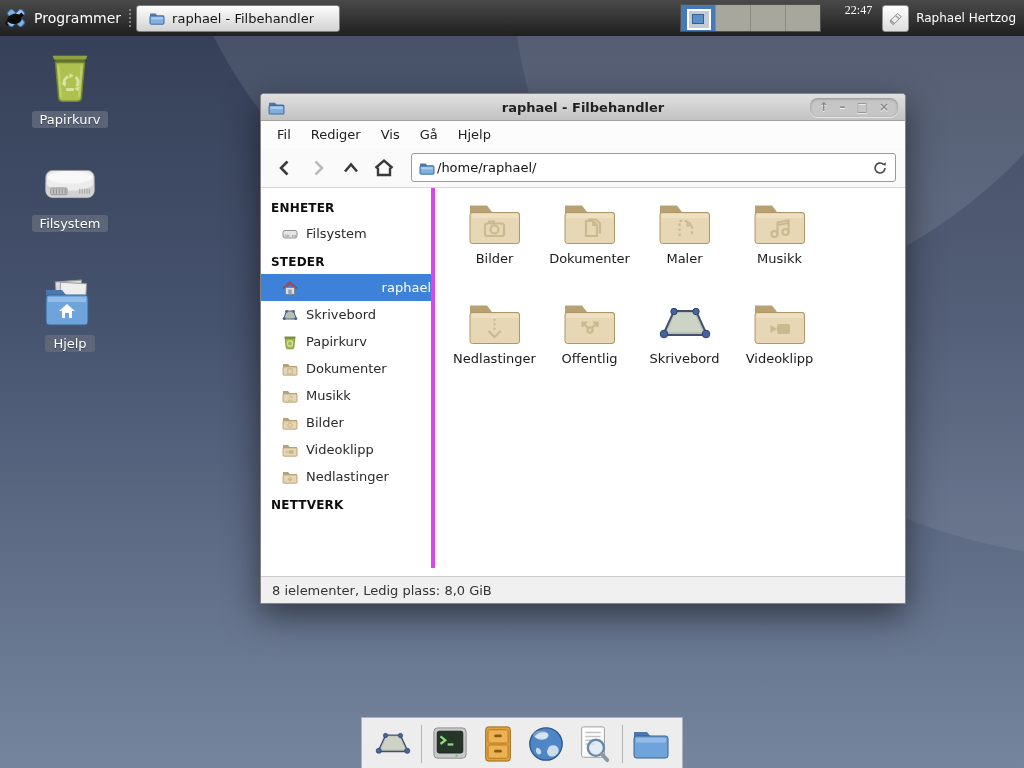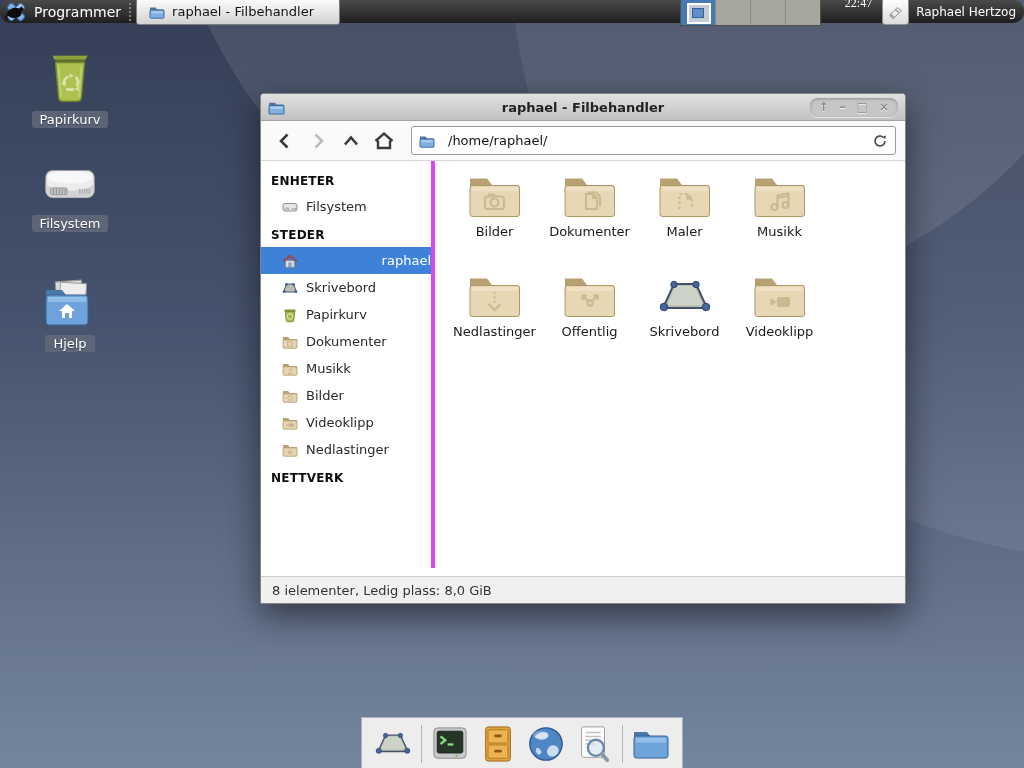--- a/index.html
+++ b/index.html
@@ -4,22 +4,22 @@
 <style>
   html,body{margin:0;padding:0;}
   body{width:1024px;height:768px;overflow:hidden;font-family:"DejaVu Sans","Liberation Sans",sans-serif;}
   .desktop{position:relative;width:1024px;height:768px;overflow:hidden;
     background:
       radial-gradient(circle at 660px -190px, rgba(255,255,255,0.09) 0 500px, transparent 501px),
       radial-gradient(circle at 1130px -60px, rgba(255,255,255,0.07) 0 620px, transparent 621px),
       linear-gradient(180deg,#343e56 0%,#46536e 42%,#76859e 100%);}
 
   
-  .panel{position:absolute;top:0;left:0;width:1024px;height:23px;
-    background:linear-gradient(#4a4a4a,#1f1f1f);display:flex;align-items:center;color:#fff;z-index:50;border-radius:11px;}
+  .panel{position:absolute;top:0;left:0;width:1024px;height:36px;
+    background:linear-gradient(#4a4a4a,#1f1f1f);display:flex;align-items:center;color:#fff;z-index:50;}
   .apps-btn{display:flex;align-items:center;gap:6px;height:100%;padding:0 8px 0 4px;cursor:default;}
   .apps-label{font-size:14px;}
   .grip{width:6px;height:18px;margin-right:5px;
     background:repeating-linear-gradient(180deg,#808080 0 2px,transparent 2px 4px);width:2px;}
   .task-btn{display:flex;align-items:center;gap:7px;height:25px;margin:2px 0;padding:0 12px;
     width:178px;background:linear-gradient(#fdfdfd,#d2d2d2);border:1px solid #7d7d7d;border-radius:3px;
     font-size:13px;color:#141414;}
   .task-label{white-space:nowrap;overflow:hidden;}
   .panel-spacer{flex:1;}
   .ws{display:flex;height:26px;border:1px solid #50504a;}
@@ -45,21 +45,21 @@
     display:flex;align-items:center;padding:0 7px;border-bottom:1px solid #a3a3a3;border-radius:3px 3px 0 0;}
   .title{position:absolute;left:0;right:0;text-align:center;font-weight:bold;font-size:13px;color:#222;pointer-events:none;}
   .win-ctrls{margin-left:auto;display:flex;align-items:center;gap:11px;background:#c6c6c6;
     box-shadow:inset 0 1px 3px rgba(0,0,0,.28),0 1px 0 rgba(255,255,255,.55);border-radius:8px;padding:1px 9px;height:17px;z-index:2;}
   .ctrl{color:#8b8b8b;font-size:12px;font-weight:bold;line-height:17px;text-shadow:0 1px 0 #f4f4f4;}
   .menubar{height:27px;background:#fcfcfc;display:flex;align-items:center;padding-left:6px;font-size:13px;color:#222;}
   .menu-item{padding:5px 10px;}
   .toolbar{height:39px;background:#fafafa;border-bottom:1px solid #d6d6d6;display:flex;align-items:center;padding:0 9px;gap:3px;}
   .tool-btn{width:30px;height:28px;display:flex;align-items:center;justify-content:center;border-radius:3px;}
   .path-entry{flex:1;height:27px;margin-left:9px;border:1px solid #9b9b9b;border-radius:3px;background:#fff;
-    display:flex;align-items:center;padding:0 7px;gap:13px;font-size:13px;color:#111;}
+    display:flex;align-items:center;padding:0 7px;gap:2px;font-size:13px;color:#111;}
   .reload-btn{margin-left:auto;display:flex;align-items:center;}
   .win-body{flex:1;display:flex;min-height:0;}
   .sidebar{width:170px;border-right:4px solid #d946ef;background:#fff;padding-top:5px;font-size:13px;color:#2a2a2a;}
   .side-header{font-weight:bold;font-size:12px;color:#0d0d0d;padding:8px 10px 5px;letter-spacing:.2px;}
   .side-item{display:flex;align-items:center;gap:8px;height:27px;padding-left:21px;}
   .side-item.selected{background:#3d81d9;color:#fff;justify-content:space-between;}
   .main{flex:1;background:#fff;padding:12px 2px 0 12px;display:flex;flex-wrap:wrap;align-content:flex-start;}
   .file{width:95px;height:100px;display:flex;flex-direction:column;align-items:center;gap:3px;}
   .file-label{font-size:13px;color:#1a1a1a;}
   .statusbar{height:26px;background:#f0f0f0;border-top:1px solid #cbcbcb;display:flex;align-items:center;
@@ -191,20 +191,27 @@
       </span>
       <span class="title">raphael - Filbehandler</span>
       <div class="win-ctrls">
         <span class="ctrl">↑</span>
         <span class="ctrl">–</span>
         <span class="ctrl">□</span>
         <span class="ctrl">×</span>
       </div>
     </div>
 
+    <div class="menubar">
+      <span class="menu-item">Fil</span>
+      <span class="menu-item">Rediger</span>
+      <span class="menu-item">Vis</span>
+      <span class="menu-item">Gå</span>
+      <span class="menu-item">Hjelp</span>
+    </div>
 
     <div class="toolbar">
       <span class="tool-btn">
         <svg width="20" height="20" viewBox="0 0 20 20">
             <path d="M12.5 3.5 L6 10 l6.5 6.5" fill="none" stroke="#3a3a3a" stroke-width="2.6"></path>
           </svg>
       </span>
       <span class="tool-btn">
         <svg width="20" height="20" viewBox="0 0 20 20">
             <path d="M7.5 3.5 L14 10 l-6.5 6.5" fill="none" stroke="#bcbcbc" stroke-width="2.6"></path>

